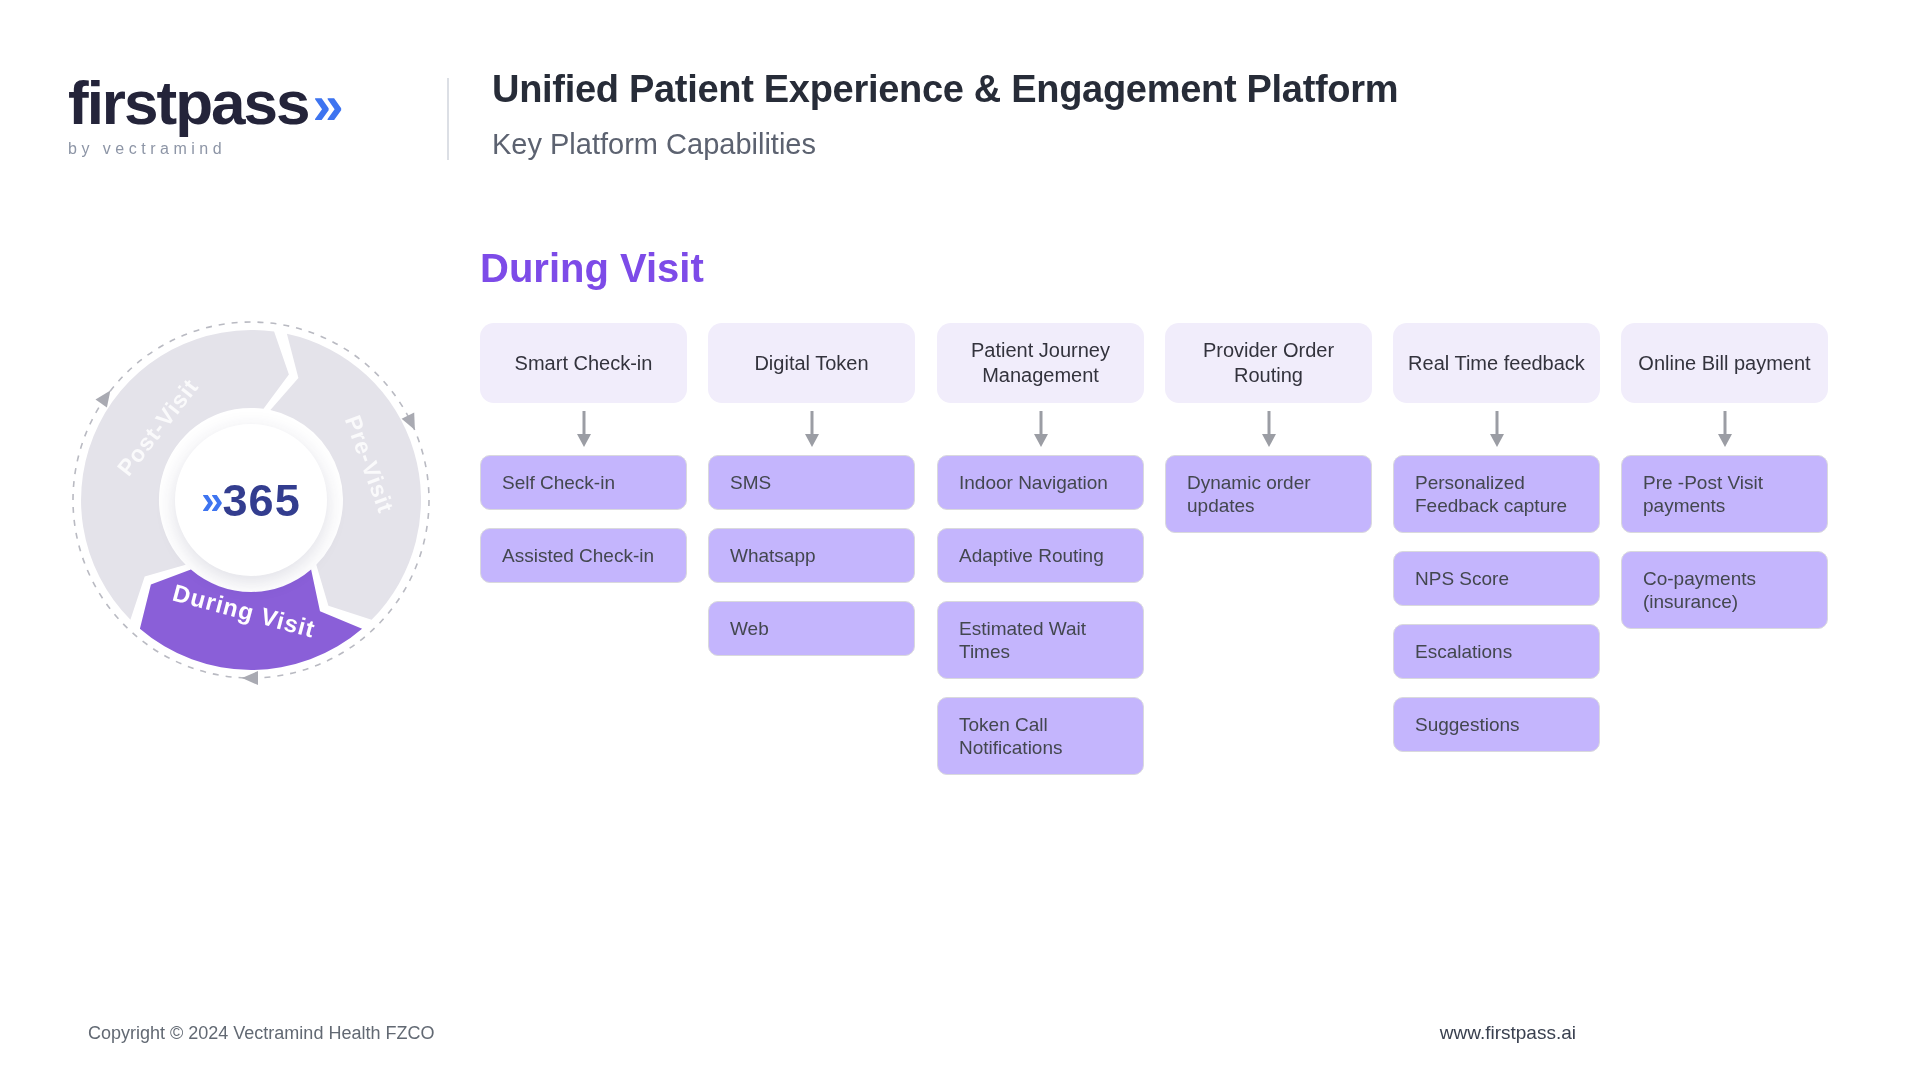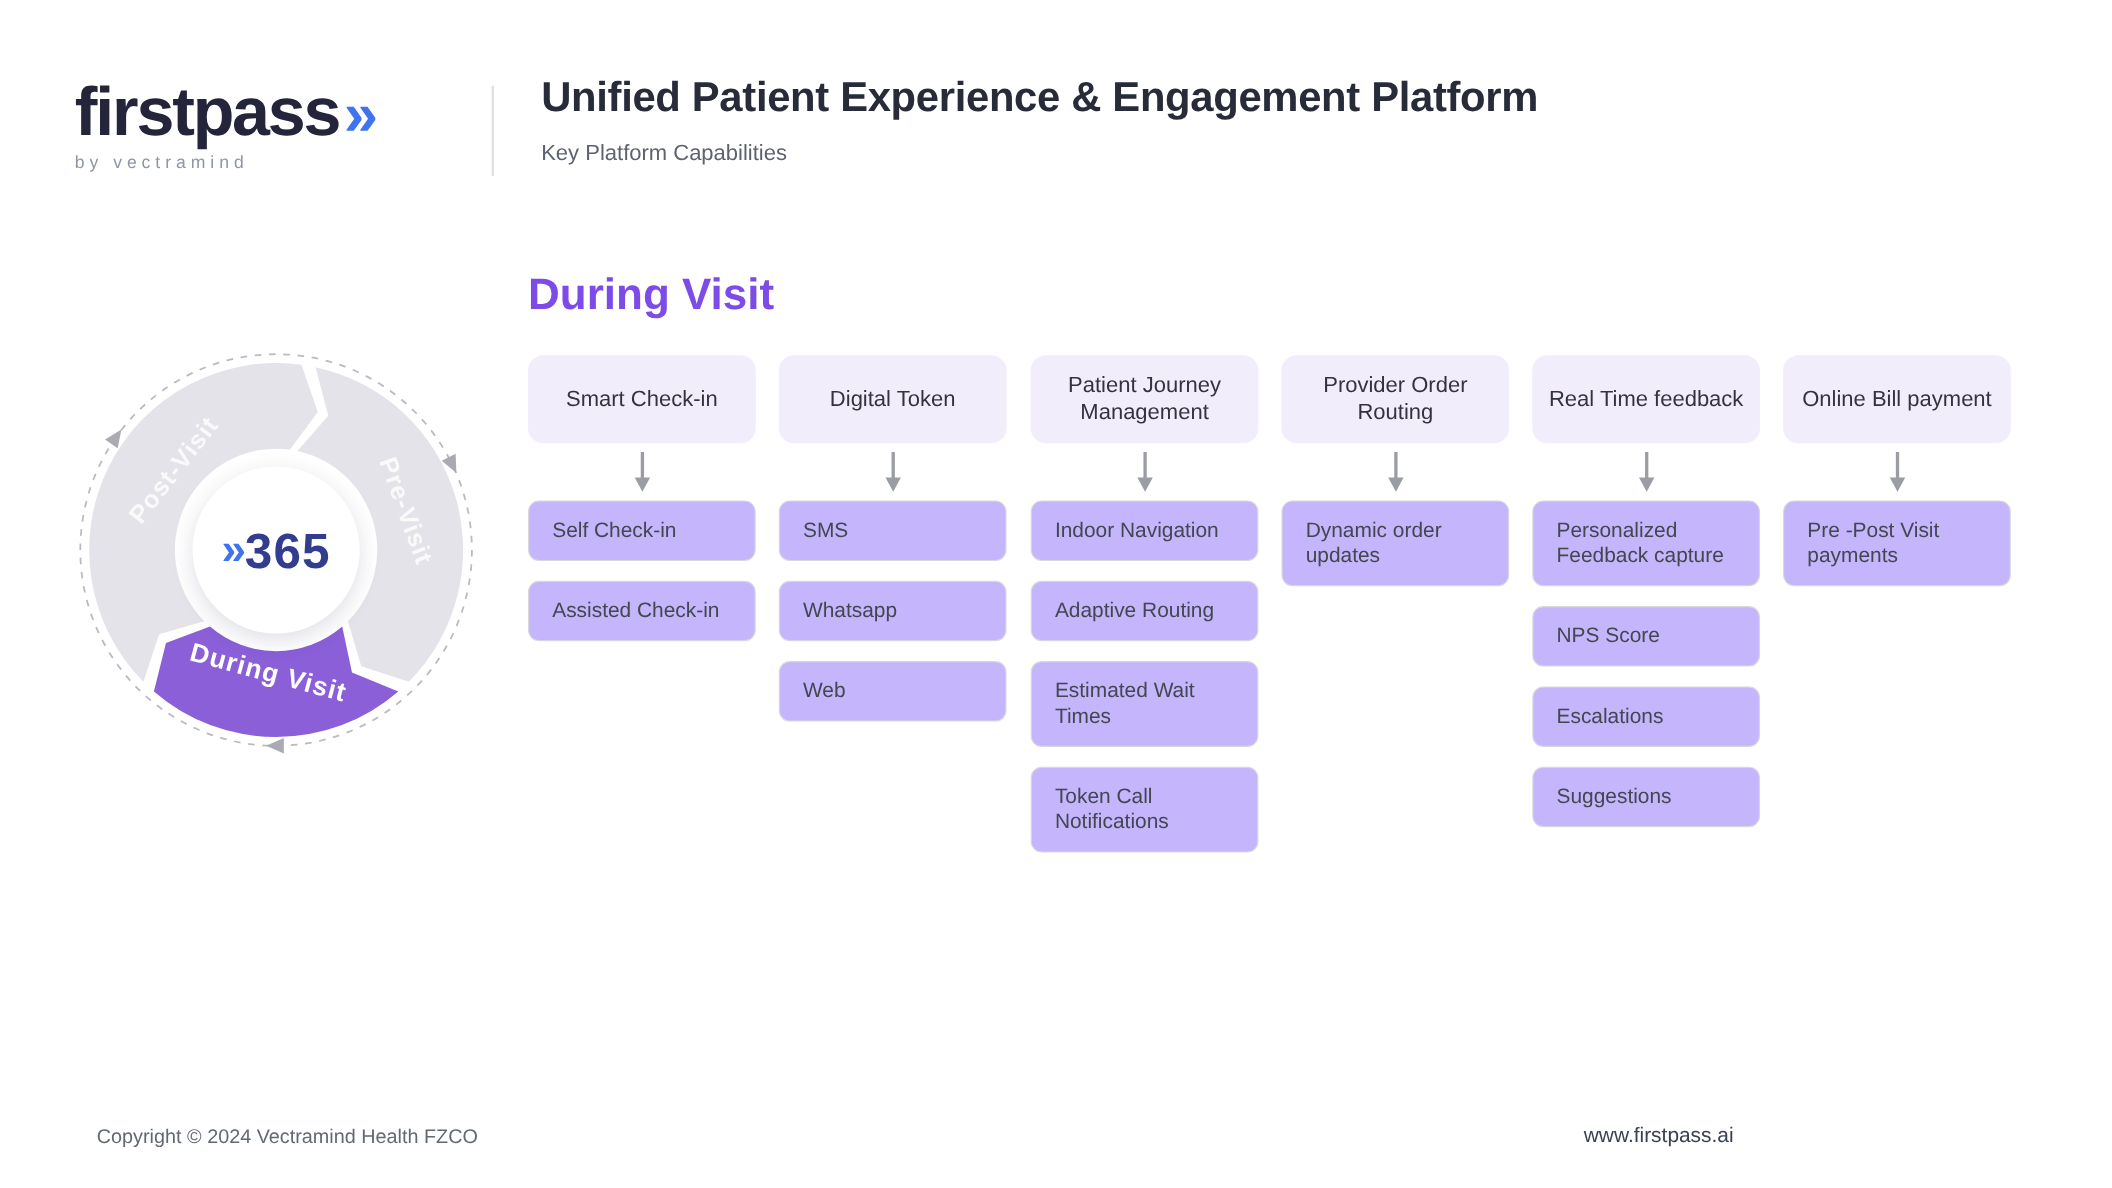--- a/index.html
+++ b/index.html
@@ -43,21 +43,21 @@
   .header-divider{
     position:absolute;left:447px;top:78px;width:2px;height:82px;
     background:#dcdfe5;
   }
   .page-title{
     position:absolute;left:492px;top:68px;
     font-size:38px;font-weight:700;color:#272c38;letter-spacing:-0.3px;
   }
   .page-subtitle{
     position:absolute;left:492px;top:128px;
-    font-size:20px;font-weight:400;color:#5c6270;
+    font-size:29px;font-weight:400;color:#5c6270;
   }
 
   
   .section-heading{
     position:absolute;left:480px;top:246px;
     font-size:40px;font-weight:700;color:var(--accent-purple);
   }
 
   
   .cycle{position:absolute;left:51px;top:300px;width:400px;height:400px;}
@@ -236,19 +236,20 @@
   <div class="column col-6">
     <div class="col-header">Online Bill payment</div>
     <div class="arrow-box">
       <svg width="16" height="40" viewBox="0 0 16 40">
           <line x1="8" y1="2" x2="8" y2="26" stroke="#9b9da4" stroke-width="3"></line>
           <polygon points="1,25 15,25 8,38" fill="#9b9da4"></polygon>
         </svg>
     </div>
     <div class="cards">
       <div class="card">Pre -Post Visit payments</div>
+      <div class="card">Co-payments (insurance)</div>
     </div>
   </div>
 
   <div class="footer-copyright">Copyright © 2024 Vectramind Health FZCO</div>
   <div class="footer-website">www.firstpass.ai</div>
 
 </div>
 
 </body></html>

